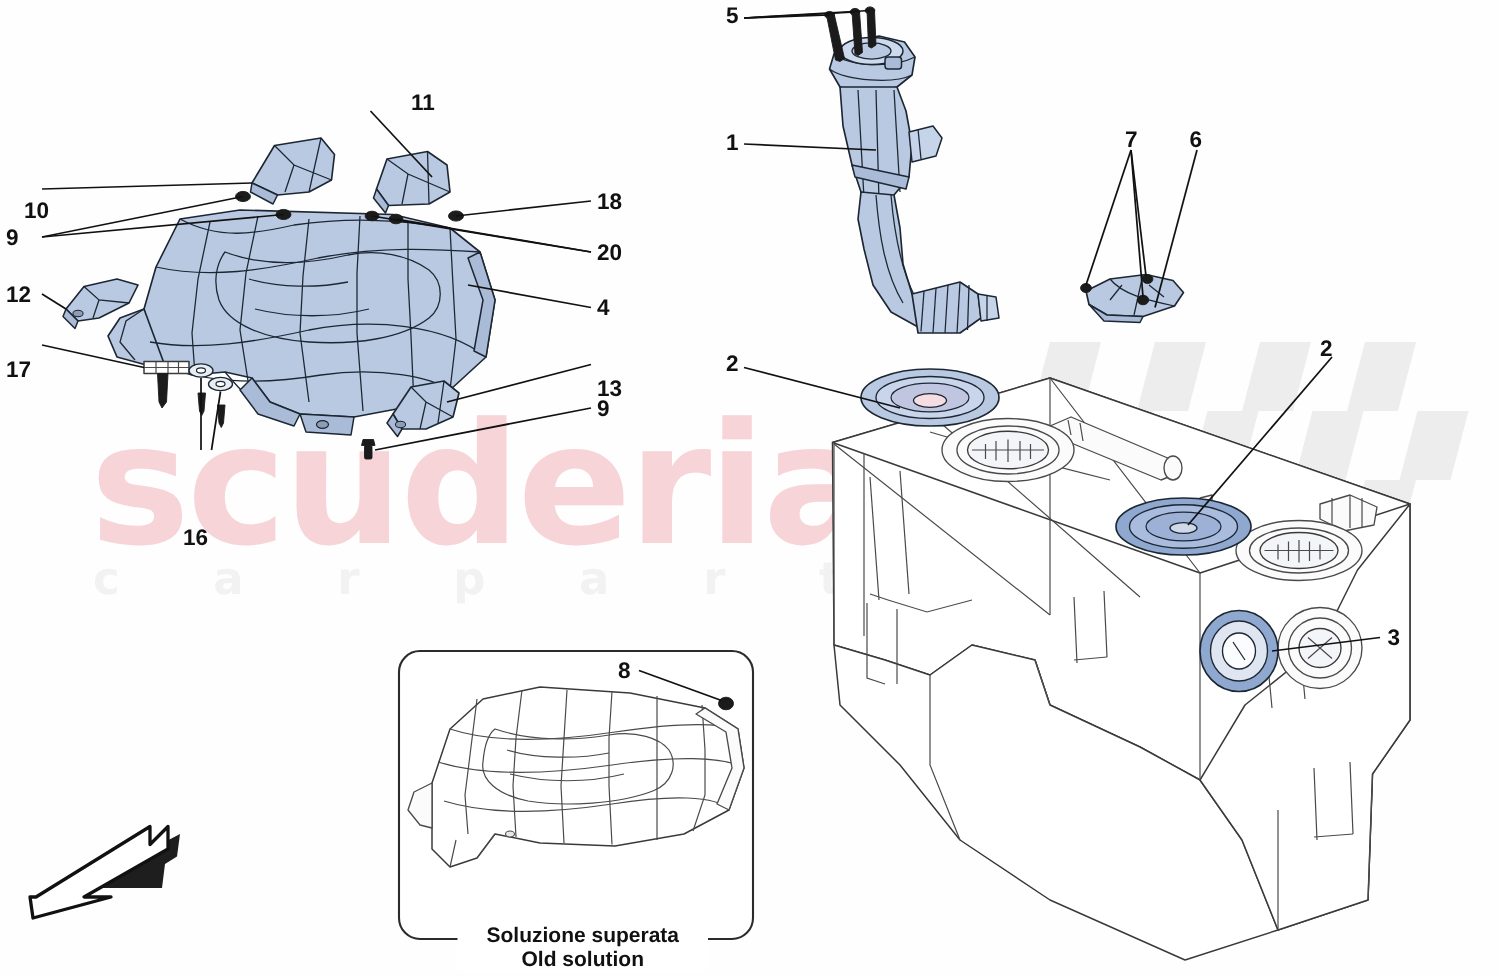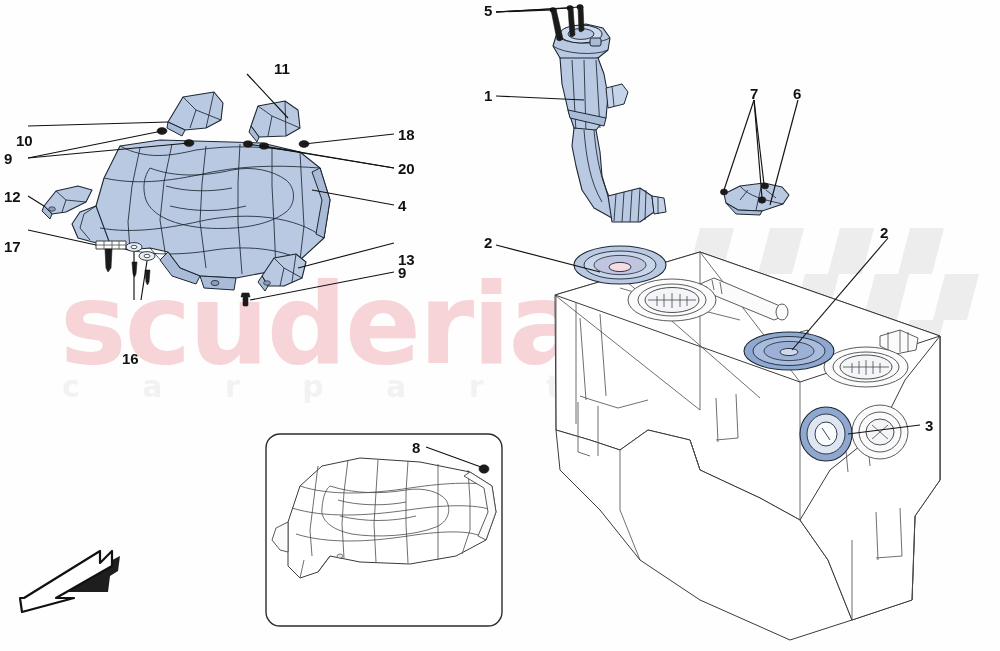--- a/index.html
+++ b/index.html
@@ -426,14 +426,18 @@
   <div class="callout" style="left:398px;top:265px;">9</div>
   <div class="callout" style="left:484px;top:3px;">5</div>
   <div class="callout" style="left:484px;top:88px;">1</div>
   <div class="callout" style="left:750px;top:86px;">7</div>
   <div class="callout" style="left:793px;top:86px;">6</div>
   <div class="callout" style="left:484px;top:235px;">2</div>
   <div class="callout" style="left:880px;top:225px;">2</div>
   <div class="callout" style="left:925px;top:418px;">3</div>
   <div class="callout" style="left:412px;top:440px;">8</div>
 
+  <div class="inset-caption" style="left:305px;top:616px;width:155px;">
+    <div>Soluzione superata</div>
+    <div>Old solution</div>
+  </div>
 
 </div>
 
 </body></html>

